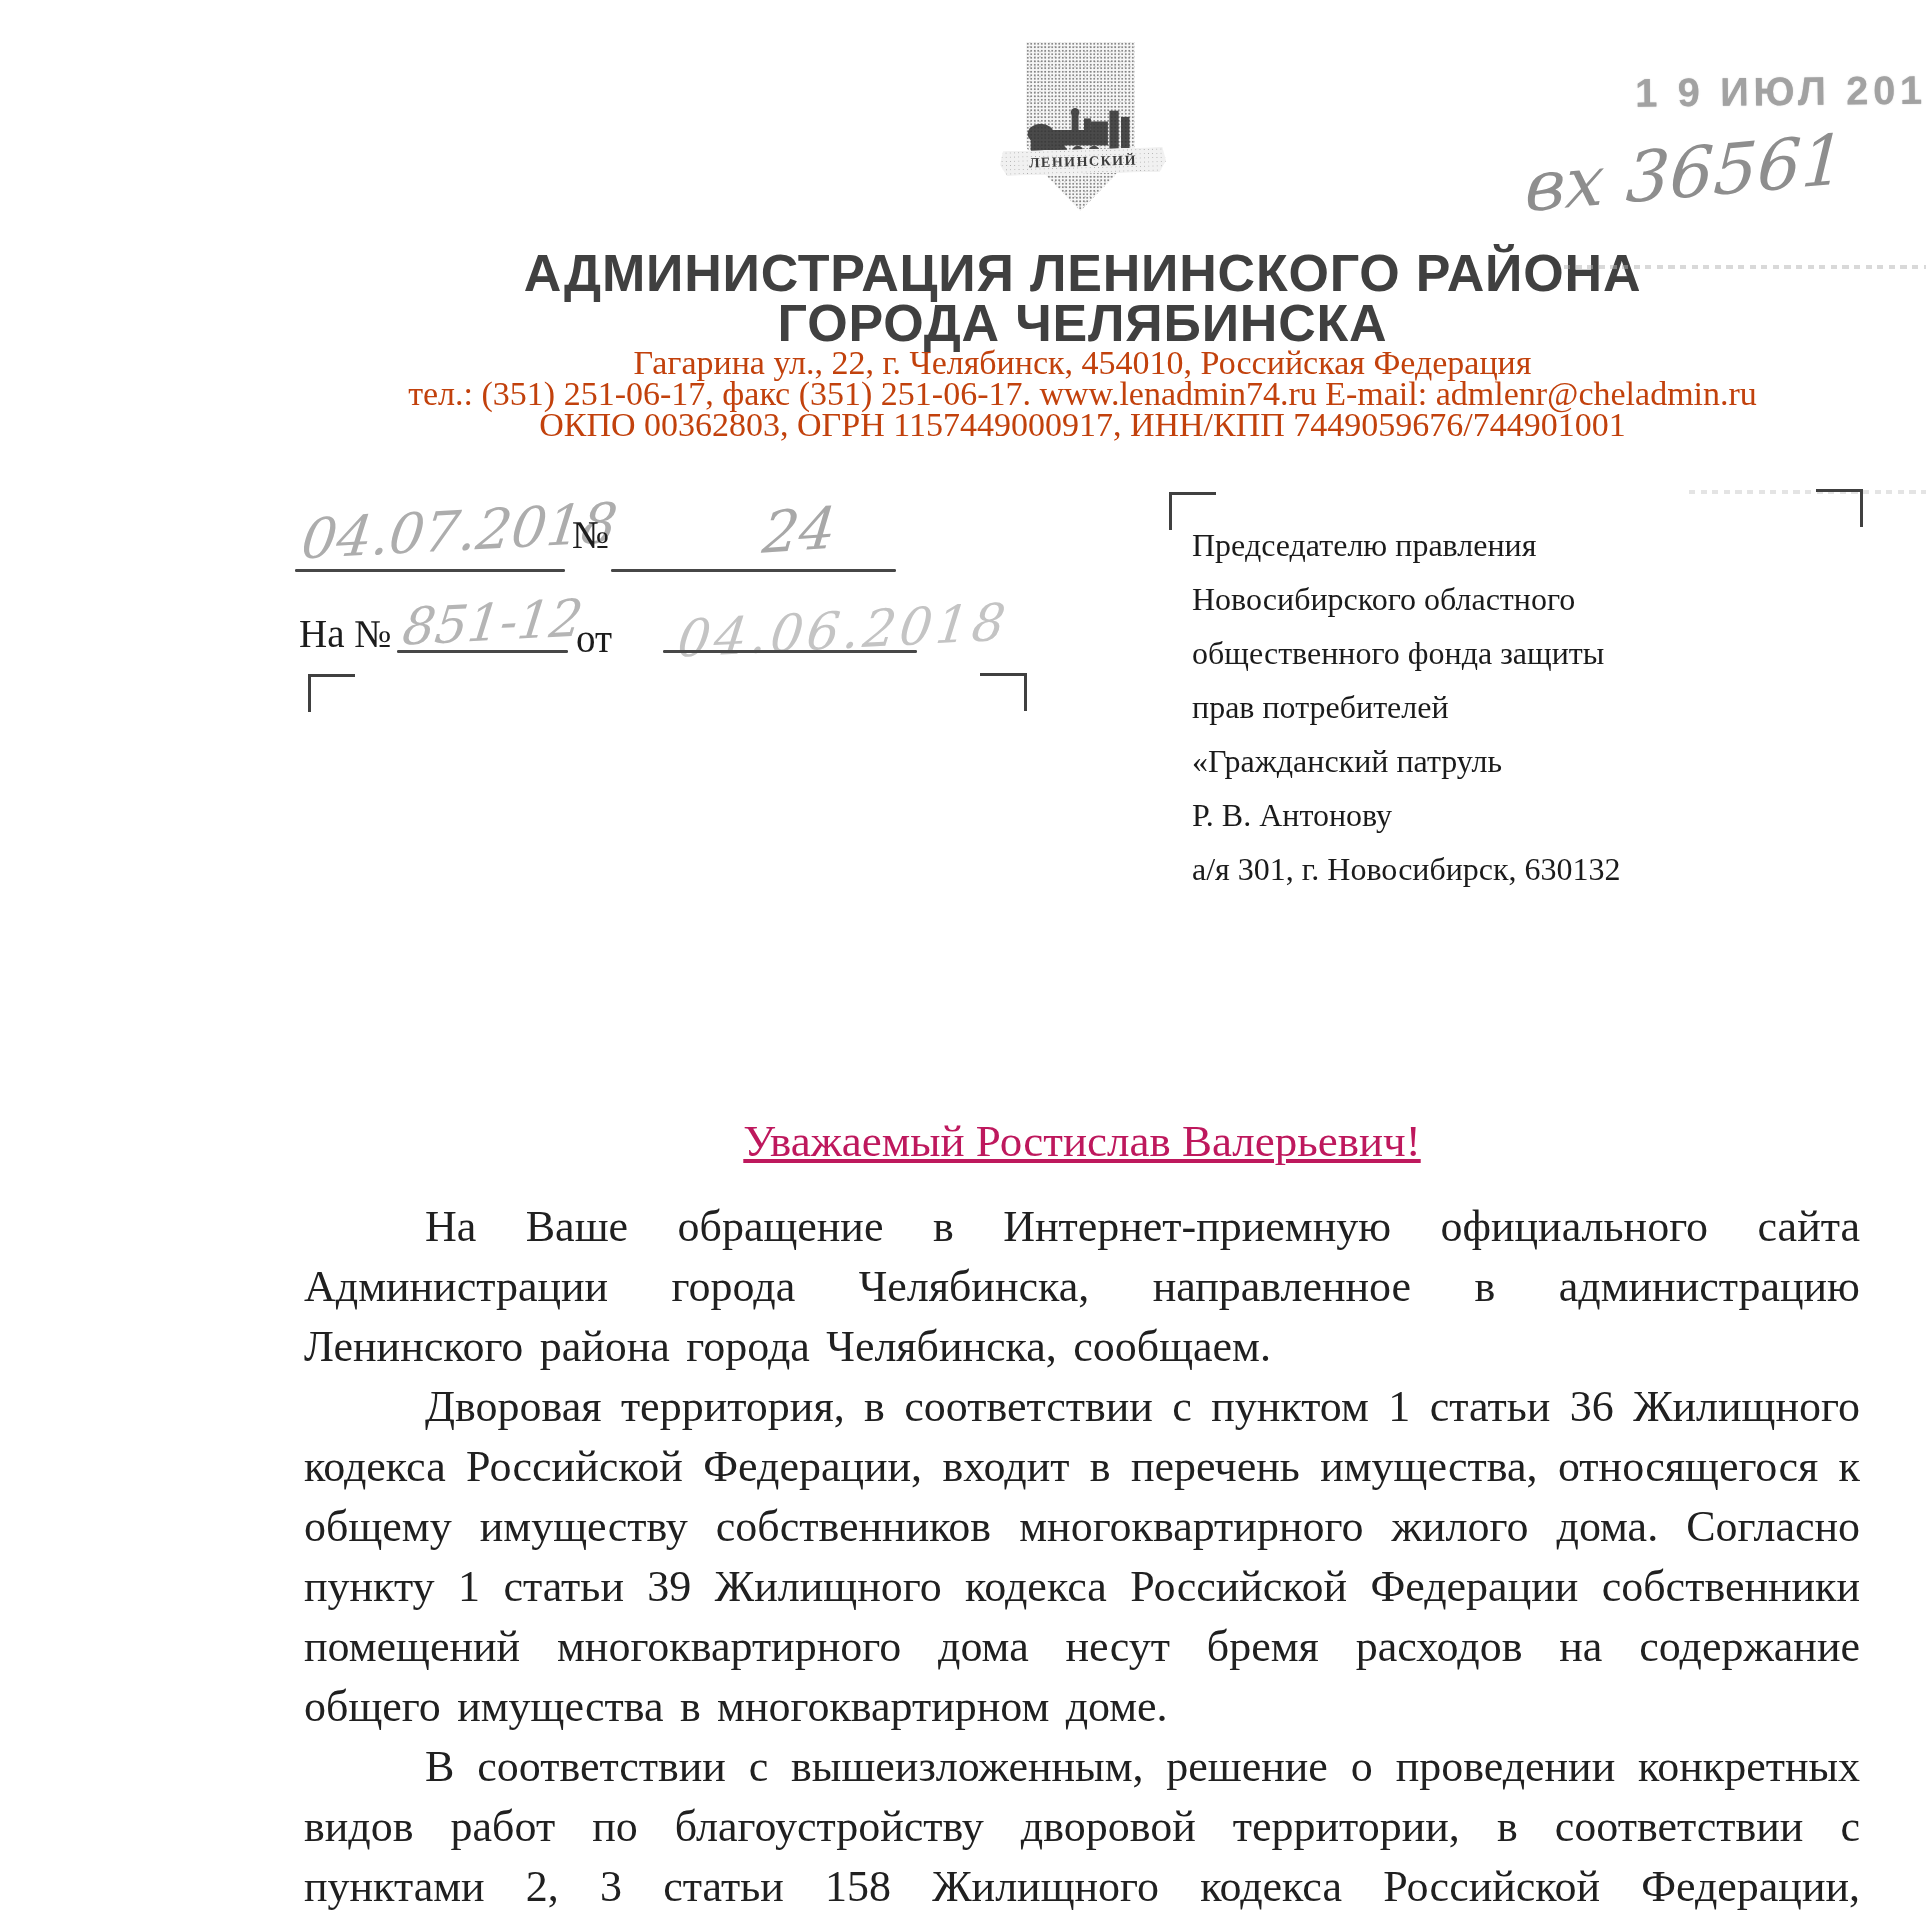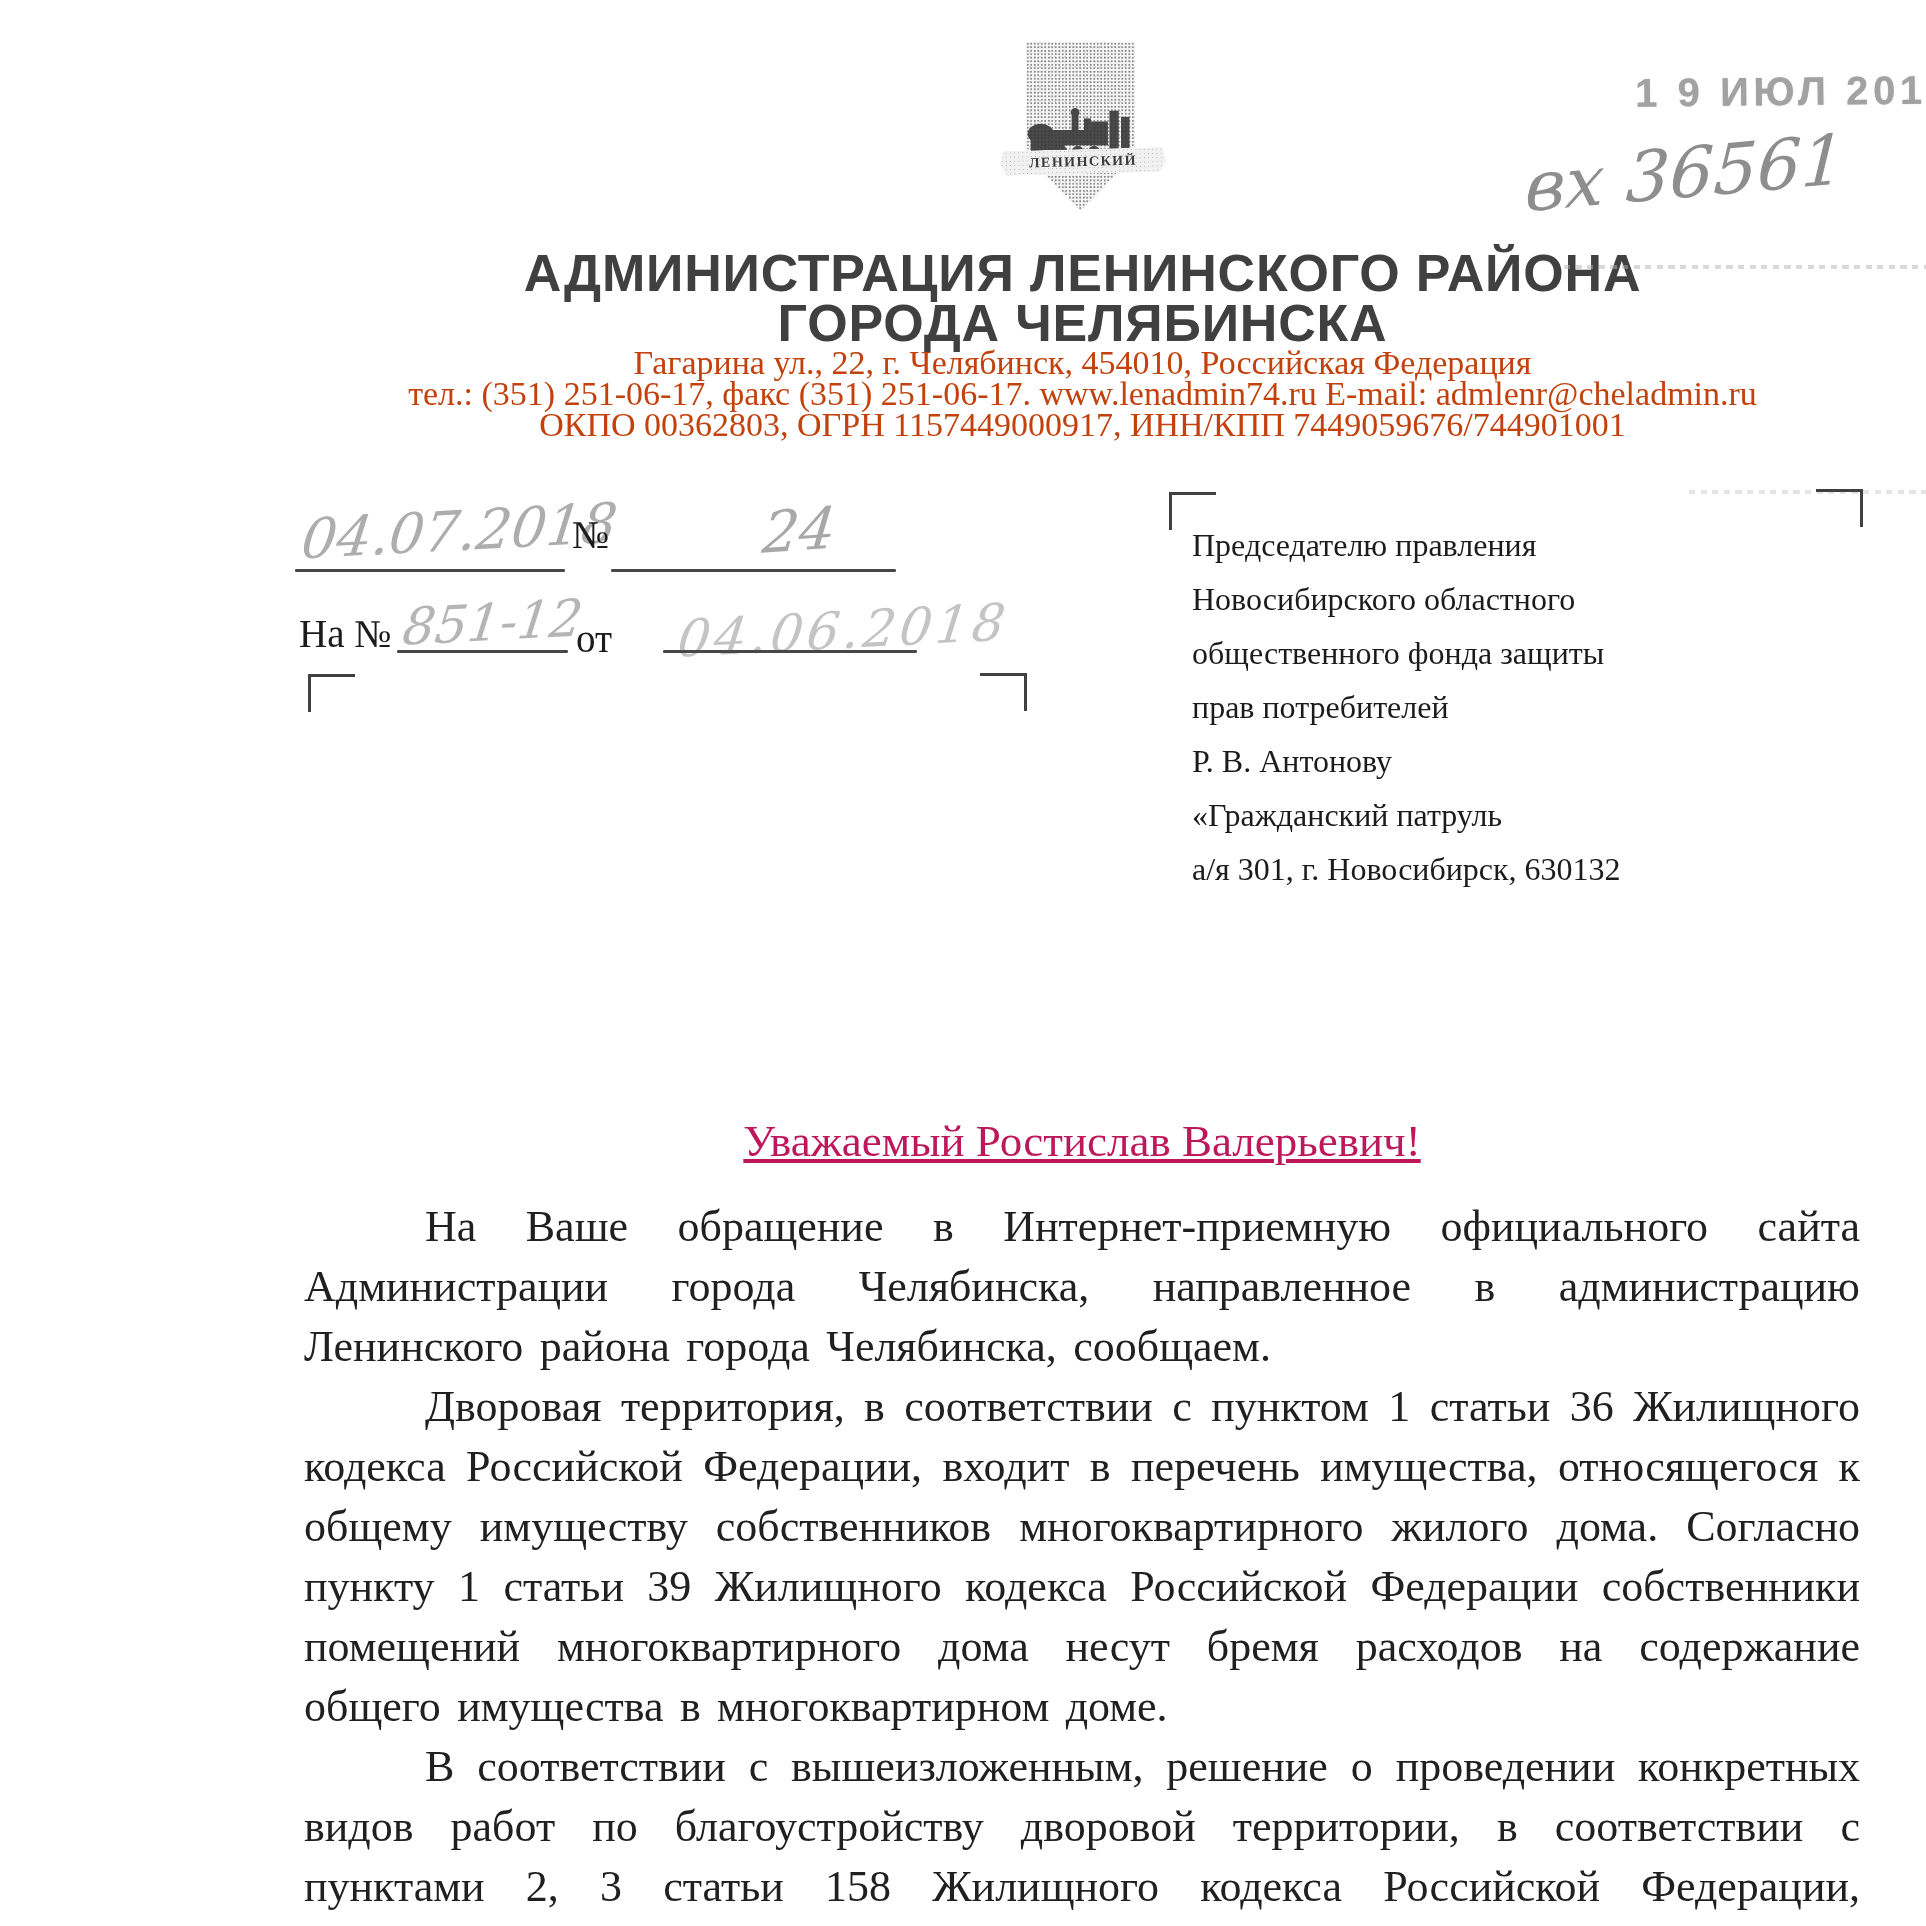--- a/index.html
+++ b/index.html
@@ -172,22 +172,22 @@
   <div class="corner tl" id="cor-addr-l"></div>
   <div class="corner tr" id="cor-addr-r"></div>
   <div class="corner tl" id="cor-rcp-l"></div>
   <div class="corner tr" id="cor-rcp-r"></div>
 
   <div class="recipient">
     <div>Председателю правления</div>
     <div>Новосибирского областного</div>
     <div>общественного фонда защиты</div>
     <div>прав потребителей</div>
+    <div>«Гражданский патруль</div>
     <div>Р. В. Антонову</div>
-    <div>«Гражданский патруль</div>
     <div>а/я 301, г. Новосибирск, 630132</div>
   </div>
 
   <div class="salutation">Уважаемый Ростислав Валерьевич!</div>
 
   <div class="letter-body">
     <p>На Ваше обращение в Интернет-приемную официального сайта Администрации города Челябинска, направленное в администрацию Ленинского района города Челябинска, сообщаем.</p>
     <p>Дворовая территория, в соответствии с пунктом 1 статьи 36 Жилищного кодекса Российской Федерации, входит в перечень имущества, относящегося к общему имуществу собственников многоквартирного жилого дома. Согласно пункту 1 статьи 39 Жилищного кодекса Российской Федерации собственники помещений многоквартирного дома несут бремя расходов на содержание общего имущества в многоквартирном доме.</p>
     <p>В соответствии с вышеизложенным, решение о проведении конкретных видов работ по благоустройству дворовой территории, в соответствии с пунктами 2, 3 статьи 158 Жилищного кодекса Российской Федерации, необходимо принять на общем собрании собственников помещений дома с учетом предложений управляющей организации о сроке начала проведения и общем периоде проведения работ, необходимом объеме работ, стоимости материалов, порядке финансирования ремонта. Порядок проведения общего собрания собственников помещений в многоквартирном доме регламентирован статьями 44-48 Жилищного кодекса Российской Федерации. Протокол общего собрания с решением собственников о проведении необходимых работ по благоустройству необходимо направить для работы в управляющую компанию.</p>
 

